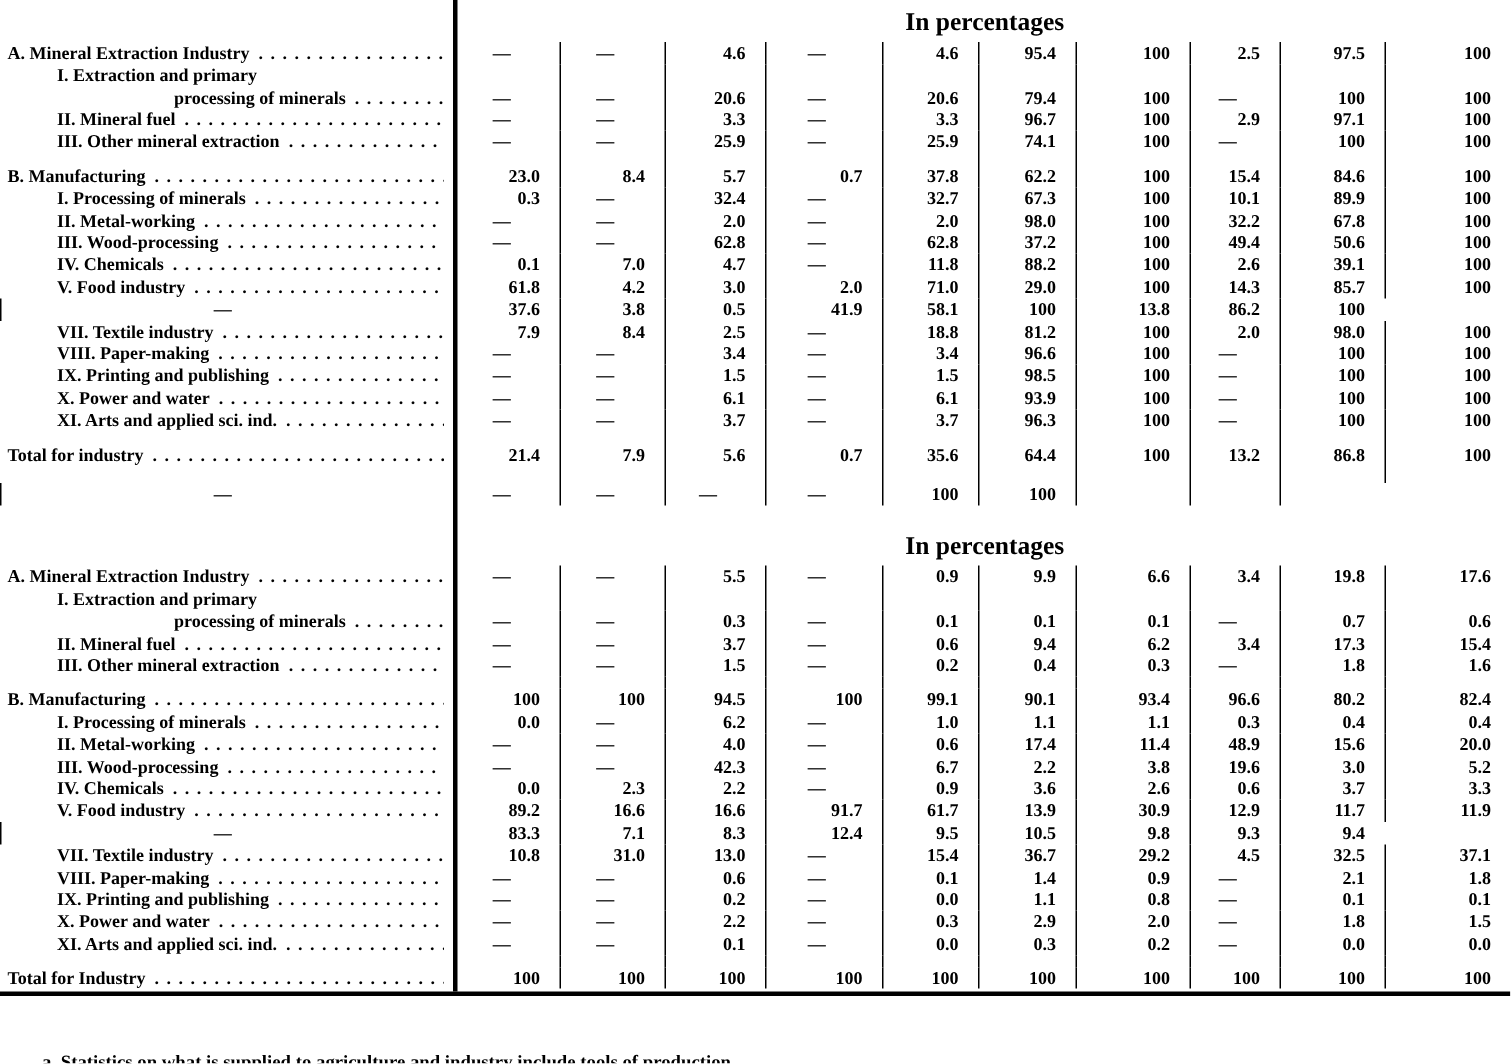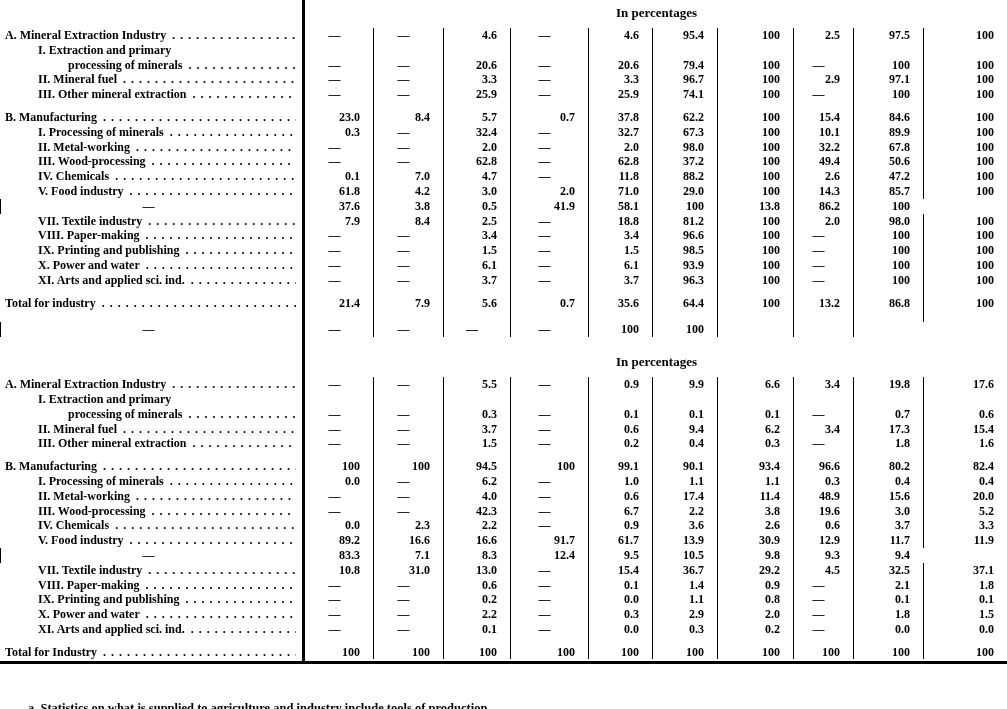--- a/index.html
+++ b/index.html
@@ -27,41 +27,41 @@
     background: transparent;
   }
   .table { width: 1007px; }
   .table-2 { margin-top: 12px; }
   .table-header {
     height: 28px;
     margin-left: 306px;
     text-align: center;
     padding-top: 5px;
     box-sizing: border-box;
-    font-size: 13px;
+    font-size: 17px;
   }
   .row {
     display: grid;
     grid-template-columns: 306px 67px 70px 67px 78px 64px 65px 76px 60px 70px 1fr;
     height: 14.8px;
     line-height: 14.8px;
   }
   .row.spacer { height: 8px; line-height: 8px; }
   .row.spacer.tall { height: 12px; line-height: 12px; }
   .stub {
     display: flex;
     align-items: center;
     overflow: hidden;
     white-space: nowrap;
     box-sizing: border-box;
     padding-right: 10px;
   }
   .ind0 { padding-left: 5px; }
   .ind1 { padding-left: 38px; }
-  .ind2 { padding-left: 68px; }
+  .ind2 { padding-left: 68px; margin-left: 48px; }
   .lbl { white-space: nowrap; }
   .leader {
     flex: 1;
     overflow: hidden;
     white-space: nowrap;
     margin-left: 6px;
   }
   .leader::after {
     content: ". . . . . . . . . . . . . . . . . . . . . . . . . . . . . . . . . . . .";
     letter-spacing: 1px;
@@ -258,21 +258,21 @@
             <span class="leader"></span>
           </div>
           <div class="cell">0.1</div>
           <div class="cell">7.0</div>
           <div class="cell">4.7</div>
           <div class="cell dash">—</div>
           <div class="cell">11.8</div>
           <div class="cell">88.2</div>
           <div class="cell">100</div>
           <div class="cell">2.6</div>
-          <div class="cell">47.2</div>
+          <div class="cell">39.1</div>
           <div class="cell">100</div>
         </div>
         <div class="row">
           <div class="stub ind1">
             <span class="lbl">V. Food industry</span>
             <span class="leader"></span>
           </div>
           <div class="cell">61.8</div>
           <div class="cell">4.2</div>
           <div class="cell">3.0</div>

